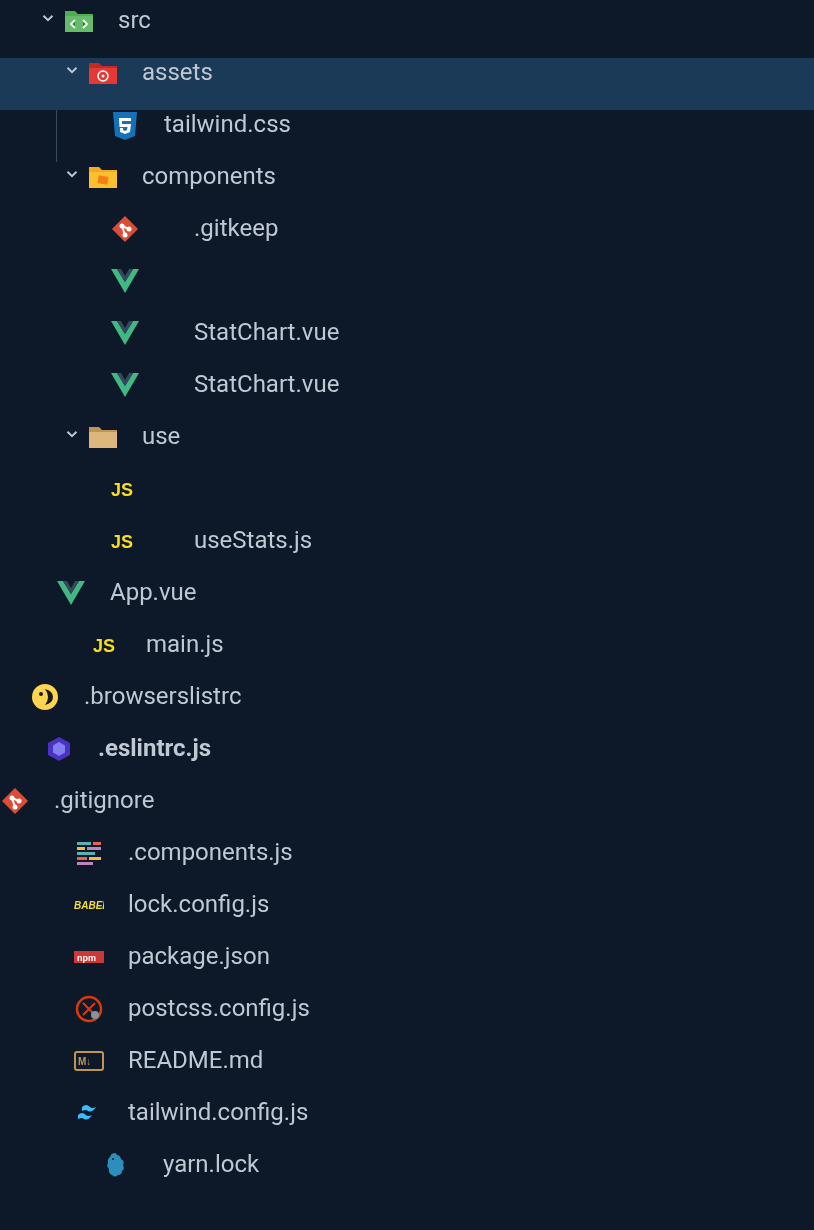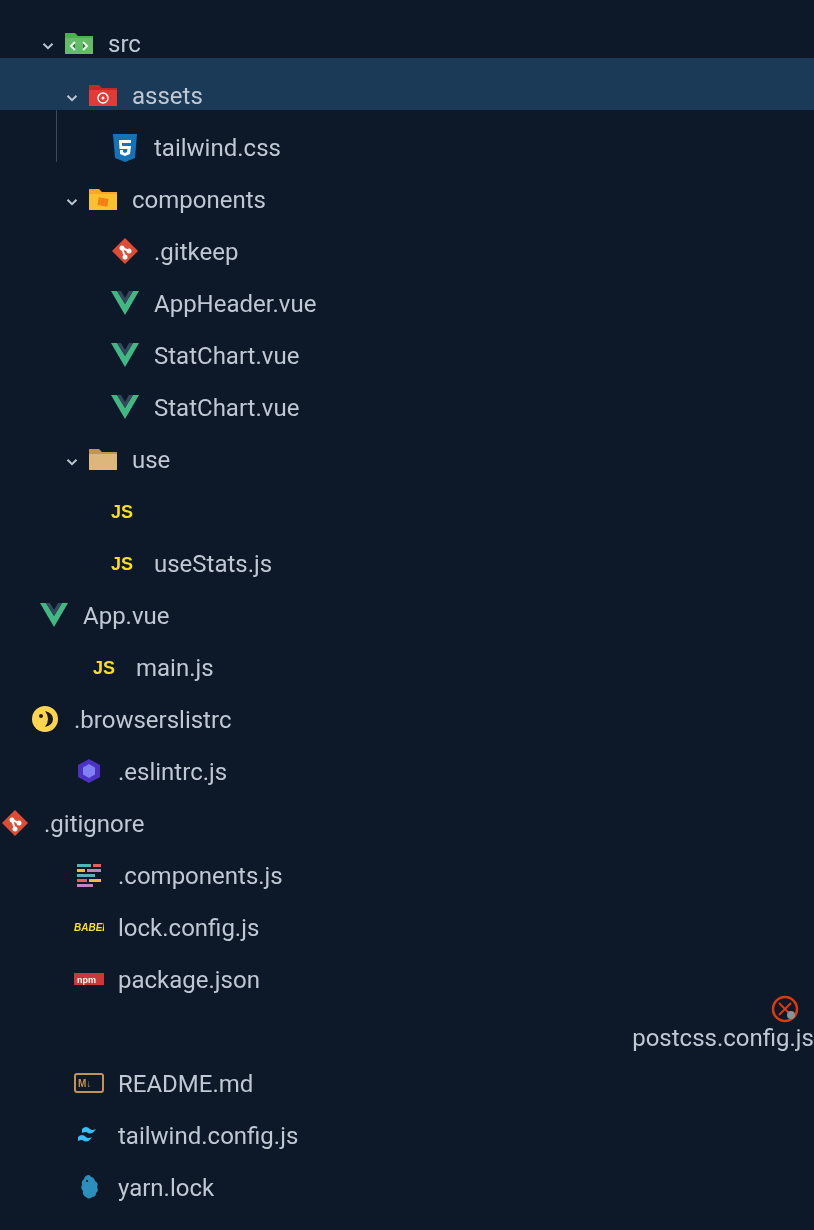--- a/index.html
+++ b/index.html
@@ -8,21 +8,21 @@
     color: #c0c8d4;
     font-family: -apple-system, BlinkMacSystemFont, "Segoe UI", Roboto, sans-serif;
     font-size: 24px;
     width: 814px;
     height: 1230px;
     overflow: hidden;
     padding-top: 6px;
   }
   .row {
     display: flex;
-    align-items: flex-end;
+    align-items: flex-start;
     height: 52px;
     padding-left: 0;
     cursor: pointer;
   }
   .row.selected {
     background: #1b3a57;
   }
   .chevron {
     width: 24px;
     height: 24px;
@@ -31,35 +31,35 @@
     justify-content: center;
     margin-right: 4px;
     flex-shrink: 0;
   }
   .icon {
     width: 30px;
     height: 30px;
     display: flex;
     align-items: center;
     justify-content: center;
-    margin-right: 14px;
+    margin-right: 24px;
     flex-shrink: 0;
   }
   .label {
     white-space: nowrap;
   }
   .guide {
     width: 1px;
     height: 52px;
     background: #3a4a5e;
     flex-shrink: 0;
   }
   .indent-1 { padding-left: 36px; }
   .indent-2 { padding-left: 60px; }
-  .indent-3 { padding-left: 110px; }
+  .indent-3 { padding-left: 110px; gap: 30px; }
   
 </style>
 </head>
 <body>
 
 <div class="row indent-1">
   <span class="chevron">
     <svg width="18" height="18" viewBox="0 0 24 24">
         <path fill="none" stroke="#c0c8d4" stroke-width="2.5" d="M6 9l6 6 6-6"></path>
       </svg>
@@ -132,21 +132,20 @@
   <span class="label">.gitkeep</span>
 </div>
 
 <div class="row indent-3">
   <span class="icon">
     <svg width="30" height="26" viewBox="0 0 30 26">
       <path fill="#41b883" d="M1 1 L15 25 L29 1 L23 1 L15 14 L7 1 Z"></path>
       <path fill="#35495e" d="M7 1 L15 14 L23 1 L19 1 L15 8 L11 1 Z"></path>
     </svg>
   </span>
-  <span class="label">AppHeader.vue</span>
 </div>
 
 <div class="row indent-3">
   <span class="icon">
     <svg width="30" height="26" viewBox="0 0 30 26">
       <path fill="#41b883" d="M1 1 L15 25 L29 1 L23 1 L15 14 L7 1 Z"></path>
       <path fill="#35495e" d="M7 1 L15 14 L23 1 L19 1 L15 8 L11 1 Z"></path>
     </svg>
   </span>
   <span class="label">StatChart.vue</span>
@@ -187,21 +186,21 @@
 
 <div class="row indent-3">
   <span class="icon">
     <svg width="28" height="22" viewBox="0 0 28 22">
         <text x="0" y="18" font-size="18" font-weight="900" fill="#f7df1e" font-family="Arial">JS</text>
       </svg>
   </span>
   <span class="label">useStats.js</span>
 </div>
 
-<div class="row" style="padding-left:39px;">
+<div class="row" style="padding-left:56px;">
   <span class="icon">
     <svg width="30" height="26" viewBox="0 0 30 26">
       <path fill="#41b883" d="M1 1 L15 25 L29 1 L23 1 L15 14 L7 1 Z"></path>
       <path fill="#35495e" d="M7 1 L15 14 L23 1 L19 1 L15 8 L11 1 Z"></path>
     </svg>
   </span>
   <span class="label">App.vue</span>
 </div>
 
 <div class="row" style="padding-left:92px;">
@@ -217,21 +216,21 @@
   <span class="icon">
     <svg width="28" height="28" viewBox="0 0 28 28">
       <circle cx="14" cy="14" r="13" fill="#ffd54f"></circle>
       <circle cx="10" cy="11" r="2" fill="#1a1a1a"></circle>
       <path fill="#1a1a1a" d="M14 6 Q22 8 22 14 Q22 20 14 22 Q20 14 14 6"></path>
     </svg>
   </span>
   <span class="label">.browserslistrc</span>
 </div>
 
-<div class="row" style="padding-left:74px;">
+<div class="row" style="padding-left:44px;font-weight:bold;">
   <span class="icon">
     <svg width="28" height="28" viewBox="0 0 28 28">
       <path fill="#4b32c3" d="M14 2 L25 8 L25 20 L14 26 L3 20 L3 8 Z"></path>
       <path fill="#8080f2" d="M14 7 L20 10.5 L20 17.5 L14 21 L8 17.5 L8 10.5 Z"></path>
     </svg>
   </span>
   <span class="label">.eslintrc.js</span>
 </div>
 
 <div class="row" style="">
@@ -275,21 +274,21 @@
 <div class="row" style="padding-left:74px;">
   <span class="icon">
     <svg width="30" height="16" viewBox="0 0 30 16">
       <rect x="0" y="2" width="30" height="12" fill="#cb3837"></rect>
       <text x="3" y="12" font-size="9" font-weight="900" fill="#fff" font-family="Arial">npm</text>
     </svg>
   </span>
   <span class="label">package.json</span>
 </div>
 
-<div class="row" style="flex-direction:column;">
+<div class="row" style="padding-left:74px;">
   <span class="icon">
     <svg width="28" height="28" viewBox="0 0 28 28">
       <circle cx="14" cy="14" r="12" fill="none" stroke="#dd3a0a" stroke-width="2.5"></circle>
       <path stroke="#dd3a0a" stroke-width="2" fill="none" d="M8 8 L20 20 M20 8 L8 20"></path>
       <circle cx="20" cy="20" r="4" fill="#8a9299"></circle>
     </svg>
   </span>
   <span class="label">postcss.config.js</span>
 </div>
 
@@ -306,21 +305,21 @@
 <div class="row" style="padding-left:74px;">
   <span class="icon">
     <svg width="30" height="20" viewBox="0 0 30 20">
       <path fill="#38bdf8" d="M8 4 Q12 0 16 4 Q18 6 22 4 Q18 10 14 8 Q12 6 8 8 Z"></path>
       <path fill="#38bdf8" d="M4 12 Q8 8 12 12 Q14 14 18 12 Q14 18 10 16 Q8 14 4 16 Z"></path>
     </svg>
   </span>
   <span class="label">tailwind.config.js</span>
 </div>
 
-<div class="row" style="padding-left:74px;">
+<div class="row" style="padding-left:100px;gap:9px;">
   <span class="icon">
     <svg width="26" height="28" viewBox="0 0 26 28">
       <path fill="#2c8ebb" d="M13 2 Q9 2 8 6 Q5 8 6 12 Q4 15 7 18 Q6 22 10 24 Q13 27 16 24 Q20 24 20 20 Q23 18 21 14 Q23 10 19 8 Q18 4 15 4 Q14 2 13 2 Z"></path>
       <circle cx="11" cy="8" r="1" fill="#0d1828"></circle>
     </svg>
   </span>
   <span class="label">yarn.lock</span>
 </div>
 
 </body></html>

